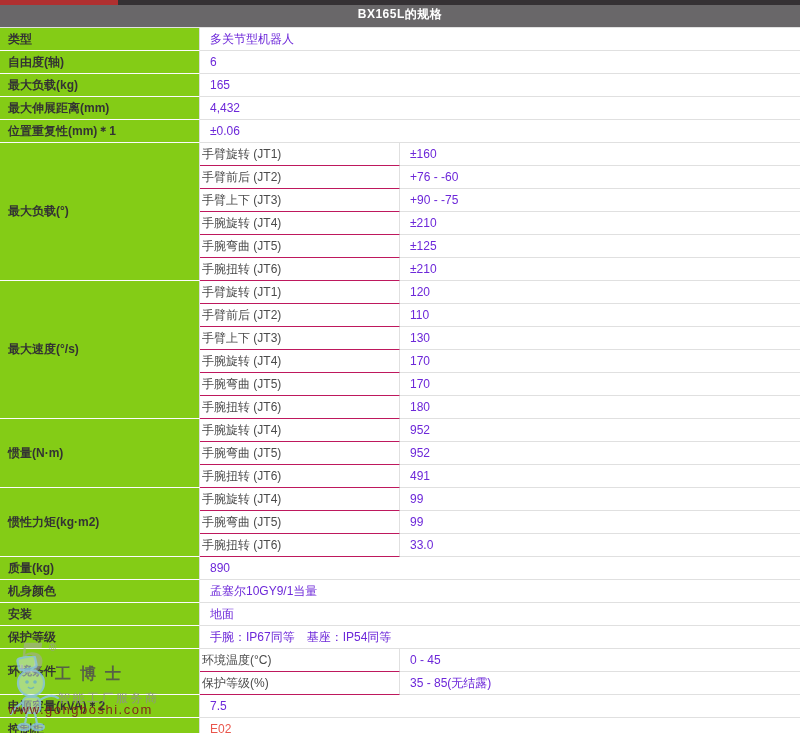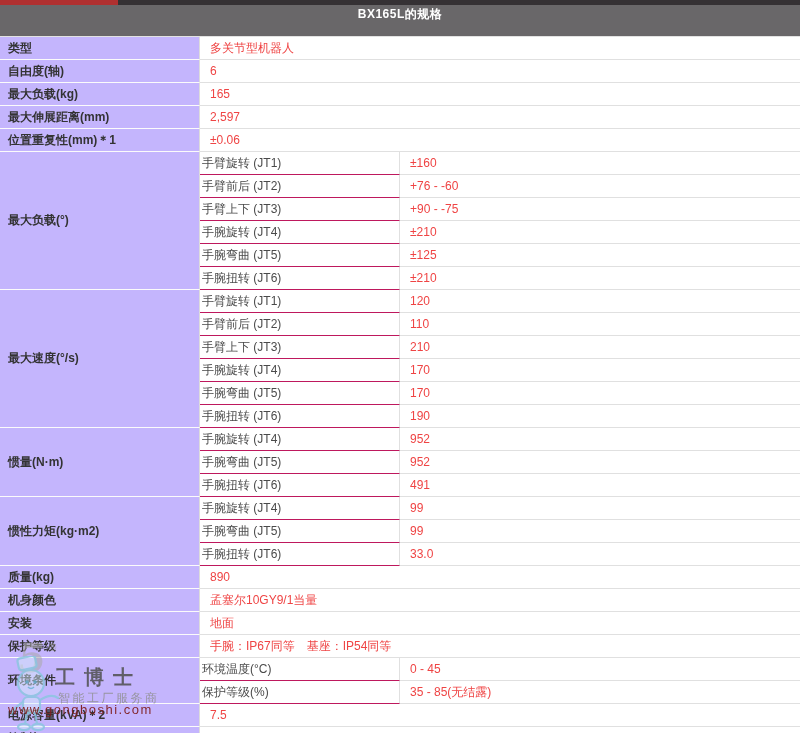--- a/index.html
+++ b/index.html
@@ -6,45 +6,45 @@
   body{
     width:800px;height:733px;overflow:hidden;position:relative;
     background:#fff;font-family:"Liberation Sans",sans-serif;
     -webkit-font-smoothing:antialiased;
   }
   
   .topstrip{height:5px;background:#353134;position:relative;}
   .topstrip-red{position:absolute;left:0;top:0;width:118px;height:5px;}
   
   .titlebar{
-    height:31px;line-height:19px;text-align:center;
+    height:22px;line-height:19px;text-align:center;
     color:#fff;font-size:12px;font-weight:bold;letter-spacing:.5px;
   }
   
   table.spec{
     width:800px;table-layout:fixed;border-collapse:separate;border-spacing:0;
     border-top:1px solid #e2e2e2;
   }
   table.spec td{
     height:22px;box-sizing:content-box;vertical-align:middle;
     font-size:12px;white-space:nowrap;overflow:hidden;
   }
   td.label{
-    background:#c4b5fd;color:#333;font-weight:bold;
+    background:#84cc16;color:#333;font-weight:bold;
     padding:0 6px 0 8px;
     border-bottom:1px solid #fbfbfb;
     border-right:1px solid #dcdcdc;
   }
   td.sub{
     color:#4a4a4a;padding:0 6px 0 2px;
     border-bottom:1px solid #be185d;
     border-right:1px solid #e0e0e0;
   }
   td.value{
-    color:#ef4444;padding:0 6px 0 10px;
+    color:#6d28d9;padding:0 6px 0 10px;
     border-bottom:1px solid #e0e0e0;
   }
   
   .watermark{
     position:absolute;left:0;top:640px;width:230px;height:93px;
     pointer-events:none;z-index:5;
   }
   .wm-five{
     position:absolute;left:18px;top:0px;
     font-family:"DejaVu Serif",serif;font-weight:bold;
@@ -52,21 +52,21 @@
     transform:skewX(-6deg);
   }
   .wm-reg{
     position:absolute;left:49px;top:2px;
     font-size:10px;color:#9c9c9c;opacity:.8;
   }
   .wm-robot{position:absolute;left:4px;top:16px;opacity:.85;}
   .wm-brand{
     position:absolute;left:55px;top:24px;
     font-family:"DejaVu Serif",serif;font-weight:bold;
-    font-size:20px;color:#4f4f4f;letter-spacing:9px;opacity:.85;
+    font-size:16px;color:#4f4f4f;letter-spacing:9px;opacity:.85;
   }
   .wm-tagline{
     position:absolute;left:58px;top:50px;
     font-size:12px;color:#8f8f8f;letter-spacing:2.5px;opacity:.85;text-align:center;
   }
   .wm-url{
     position:absolute;left:8px;top:62px;
     font-size:13px;color:#7f1d1d;letter-spacing:1.5px;opacity:.95;
   }
 </style>
@@ -95,21 +95,21 @@
         <tr>
           <td class="label">自由度(轴)</td>
           <td class="value" colspan="2">6</td>
         </tr>
         <tr>
           <td class="label">最大负载(kg)</td>
           <td class="value" colspan="2">165</td>
         </tr>
         <tr>
           <td class="label">最大伸展距离(mm)</td>
-          <td class="value" colspan="2">2,597</td>
+          <td class="value" colspan="2">4,432</td>
         </tr>
         <tr>
           <td class="label">位置重复性(mm)＊1</td>
           <td class="value" colspan="2">±0.06</td>
         </tr>
         <tr>
           <td class="label" rowspan="6">最大负载(°)</td>
           <td class="sub">手臂旋转 (JT1)</td>
           <td class="value">±160</td>
         </tr>
@@ -137,33 +137,33 @@
           <td class="label" rowspan="6">最大速度(°/s)</td>
           <td class="sub">手臂旋转 (JT1)</td>
           <td class="value">120</td>
         </tr>
         <tr>
           <td class="sub">手臂前后 (JT2)</td>
           <td class="value">110</td>
         </tr>
         <tr>
           <td class="sub">手臂上下 (JT3)</td>
-          <td class="value">210</td>
+          <td class="value">130</td>
         </tr>
         <tr>
           <td class="sub">手腕旋转 (JT4)</td>
           <td class="value">170</td>
         </tr>
         <tr>
           <td class="sub">手腕弯曲 (JT5)</td>
           <td class="value">170</td>
         </tr>
         <tr>
           <td class="sub">手腕扭转 (JT6)</td>
-          <td class="value">190</td>
+          <td class="value">180</td>
         </tr>
         <tr>
           <td class="label" rowspan="3">惯量(N·m)</td>
           <td class="sub">手腕旋转 (JT4)</td>
           <td class="value">952</td>
         </tr>
         <tr>
           <td class="sub">手腕弯曲 (JT5)</td>
           <td class="value">952</td>
         </tr>

